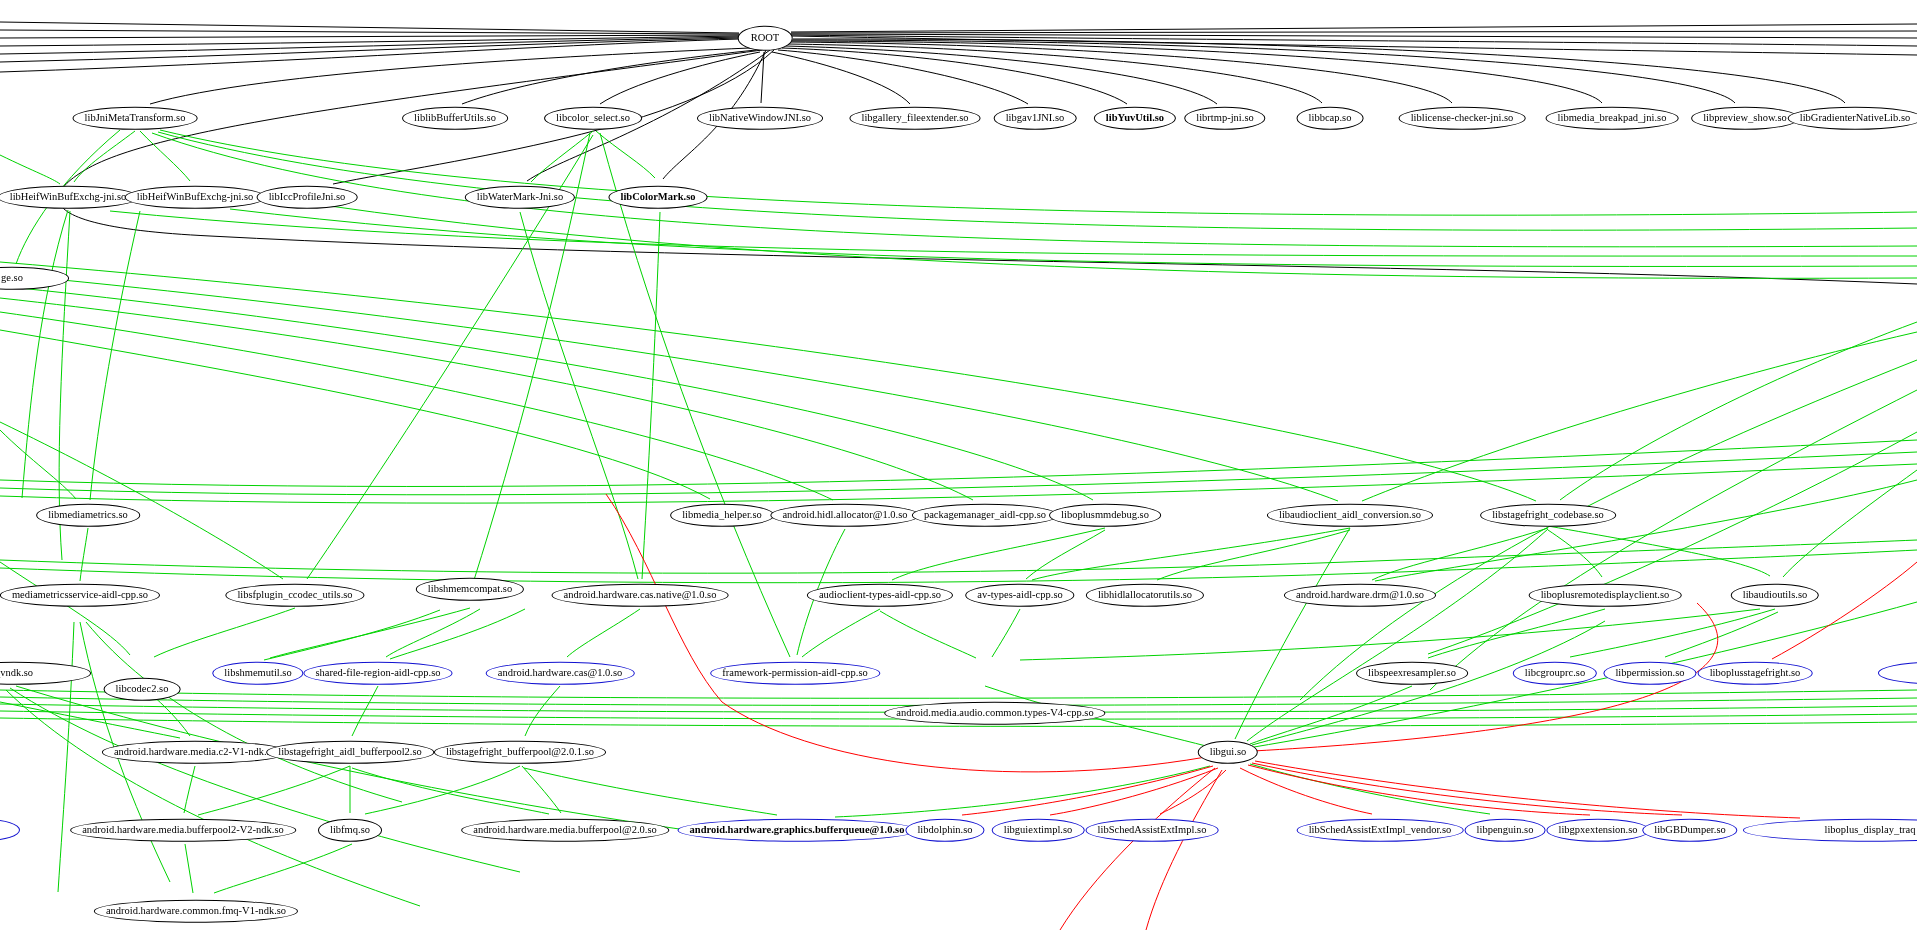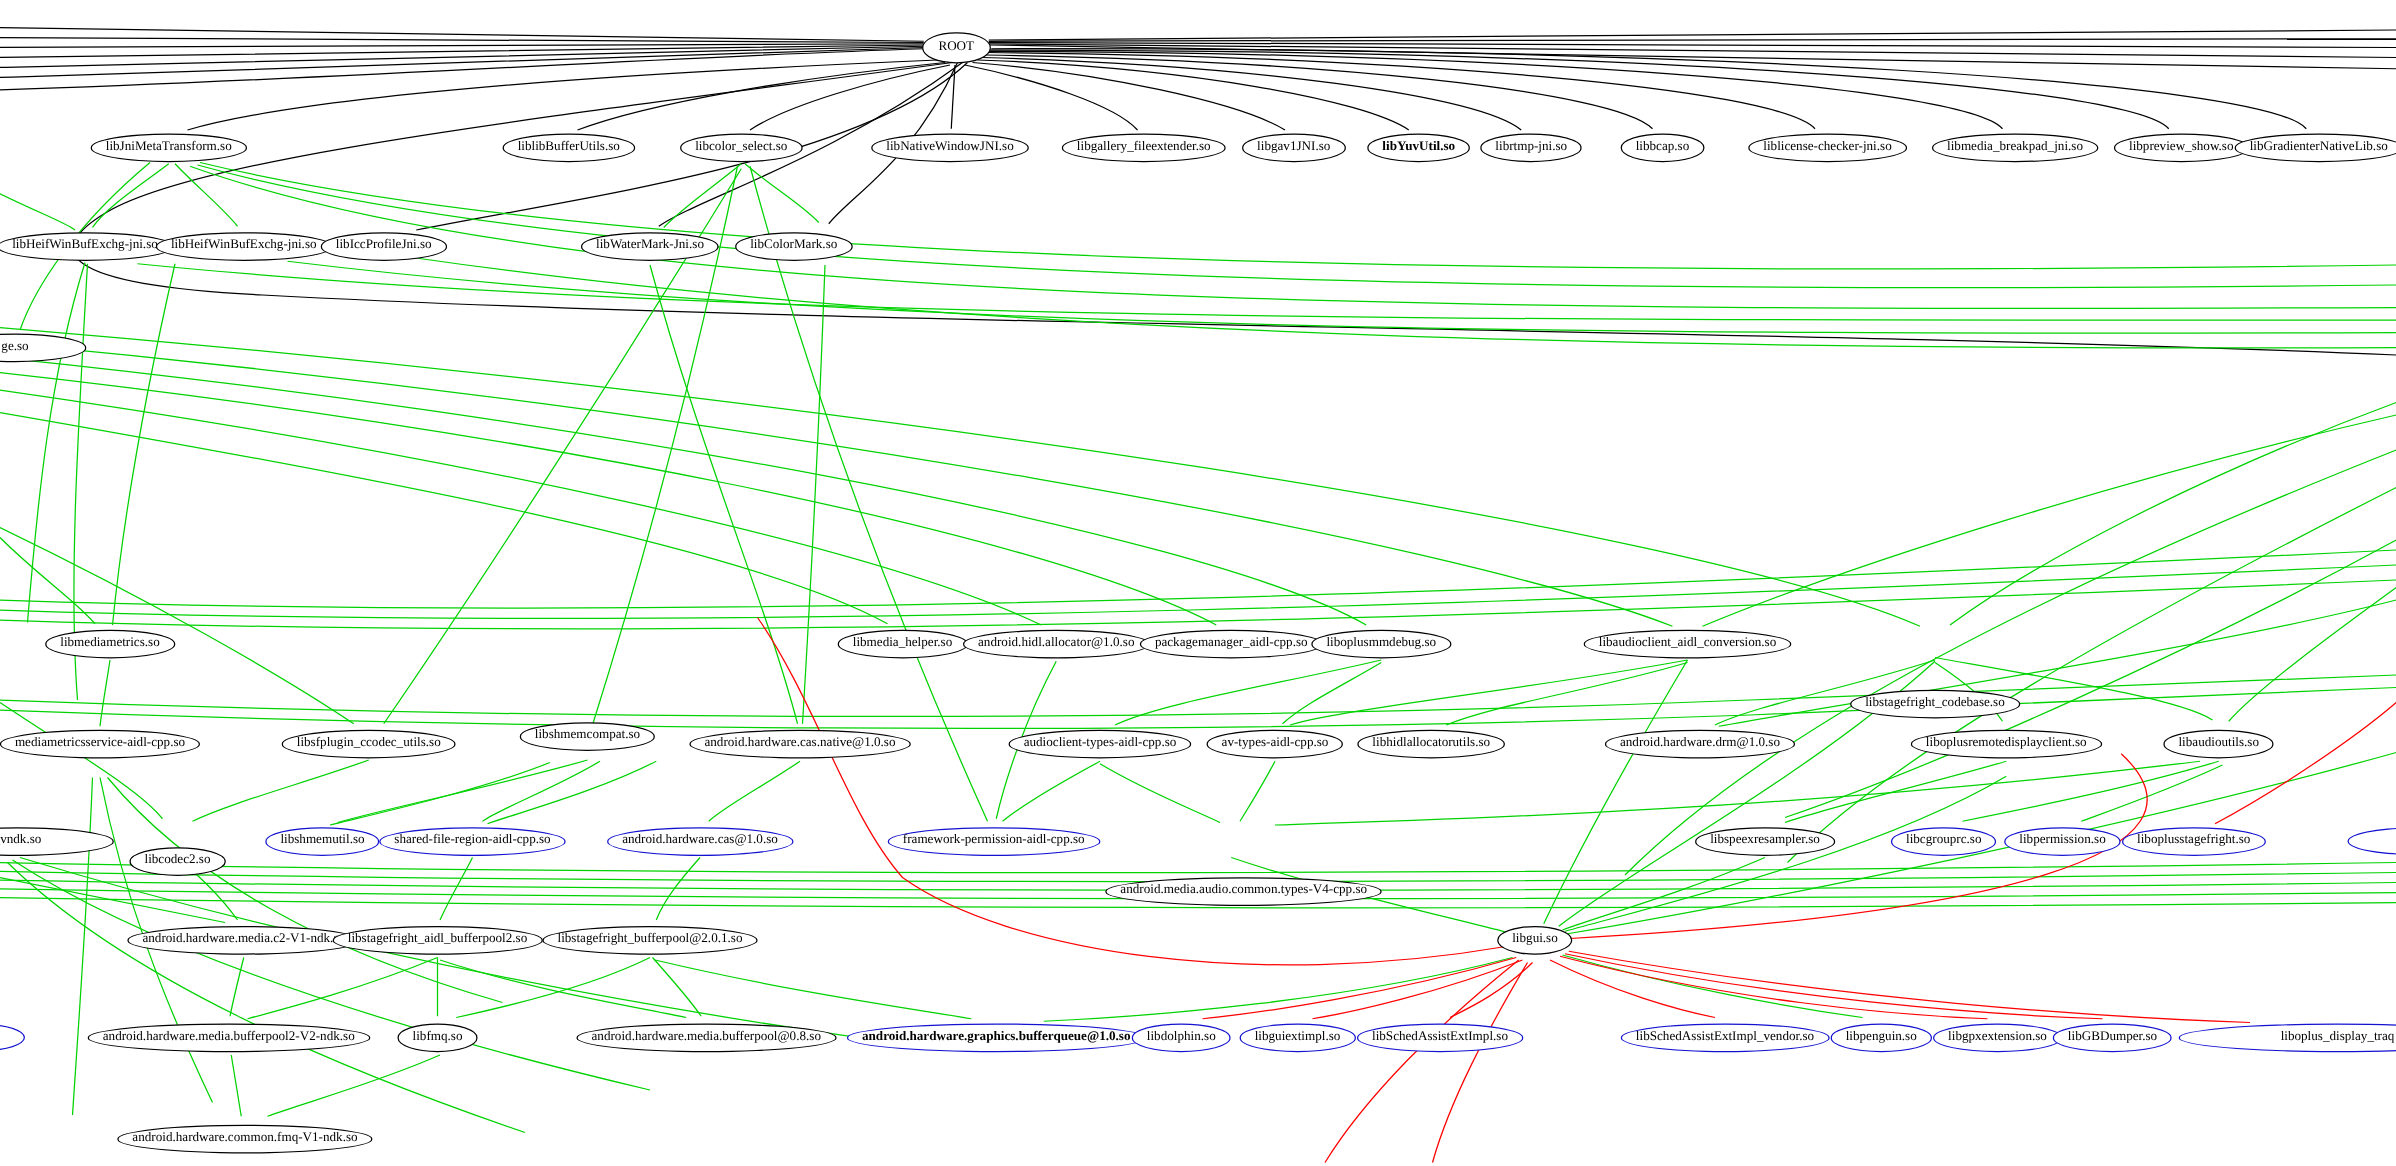--- a/index.html
+++ b/index.html
@@ -193,29 +193,29 @@
       <div class="node" style="left: 1225px; top: 118px;">librtmp-jni.so</div>
       <div class="node" style="left: 1330px; top: 118px;">libbcap.so</div>
       <div class="node" style="left: 1462px; top: 118px;">liblicense-checker-jni.so</div>
       <div class="node" style="left: 1612px; top: 118px;">libmedia_breakpad_jni.so</div>
       <div class="node" style="left: 1745px; top: 118px;">libpreview_show.so</div>
       <div class="node" style="left: 1855px; top: 118px;">libGradienterNativeLib.so</div>
       <div class="node" style="left: 68px; top: 197px;">libHeifWinBufExchg-jni.so</div>
       <div class="node" style="left: 195px; top: 197px;">libHeifWinBufExchg-jni.so</div>
       <div class="node" style="left: 307px; top: 197px;">libIccProfileJni.so</div>
       <div class="node" style="left: 520px; top: 197px;">libWaterMark-Jni.so</div>
-      <div class="node" style="left: 635px; top: 197px;">libColorMark.so</div>
+      <div class="node" style="left: 658px; top: 197px; font-weight: bold;">libColorMark.so</div>
       <div class="node" style="left: 12px; top: 278px; width: 90px;">ge.so</div>
       <div class="node" style="left: 88px; top: 515px;">libmediametrics.so</div>
       <div class="node" style="left: 722px; top: 515px;">libmedia_helper.so</div>
       <div class="node" style="left: 845px; top: 515px;">android.hidl.allocator@1.0.so</div>
       <div class="node" style="left: 985px; top: 515px;">packagemanager_aidl-cpp.so</div>
       <div class="node" style="left: 1105px; top: 515px;">liboplusmmdebug.so</div>
       <div class="node" style="left: 1350px; top: 515px; text-align: right;">libaudioclient_aidl_conversion.so</div>
-      <div class="node" style="left: 1548px; top: 515px; margin-top: 48px;">libstagefright_codebase.so</div>
+      <div class="node" style="left: 1548px; top: 515px;">libstagefright_codebase.so</div>
       <div class="node" style="left: 80px; top: 595px;">mediametricsservice-aidl-cpp.so</div>
       <div class="node" style="left: 295px; top: 595px;">libsfplugin_ccodec_utils.so</div>
       <div class="node" style="left: 470px; top: 589px;">libshmemcompat.so</div>
       <div class="node" style="left: 640px; top: 595px;">android.hardware.cas.native@1.0.so</div>
       <div class="node" style="left: 880px; top: 595px;">audioclient-types-aidl-cpp.so</div>
       <div class="node" style="left: 1020px; top: 595px;">av-types-aidl-cpp.so</div>
       <div class="node" style="left: 1145px; top: 595px;">libhidlallocatorutils.so</div>
       <div class="node" style="left: 1360px; top: 595px;">android.hardware.drm@1.0.so</div>
       <div class="node" style="left: 1605px; top: 595px;">liboplusremotedisplayclient.so</div>
       <div class="node" style="left: 1775px; top: 595px;">libaudioutils.so</div>
@@ -231,21 +231,21 @@
       <div class="node blue" style="left: 1650px; top: 673px;">libpermission.so</div>
       <div class="node blue" style="left: 1755px; top: 673px;">liboplusstagefright.so</div>
       <div class="node blue" style="left: 1930px; top: 673px; width: 80px;"></div>
       <div class="node" style="left: 195px; top: 752px;">android.hardware.media.c2-V1-ndk.so</div>
       <div class="node" style="left: 350px; top: 752px;">libstagefright_aidl_bufferpool2.so</div>
       <div class="node" style="left: 520px; top: 752px;">libstagefright_bufferpool@2.0.1.so</div>
       <div class="node" style="left: 1228px; top: 752px;">libgui.so</div>
       <div class="node blue" style="left: -14px; top: 830px; width: 44px;"></div>
       <div class="node" style="left: 183px; top: 830px;">android.hardware.media.bufferpool2-V2-ndk.so</div>
       <div class="node" style="left: 350px; top: 830px;">libfmq.so</div>
-      <div class="node" style="left: 565px; top: 830px;">android.hardware.media.bufferpool@0.8.so</div>
+      <div class="node" style="left: 565px; top: 830px;">android.hardware.media.bufferpool@2.0.so</div>
       <div class="node blue" style="left: 797px; top: 830px; font-weight: bold;">android.hardware.graphics.bufferqueue@1.0.so</div>
       <div class="node blue" style="left: 945px; top: 830px;">libdolphin.so</div>
       <div class="node blue" style="left: 1038px; top: 830px;">libguiextimpl.so</div>
       <div class="node blue" style="left: 1152px; top: 830px;">libSchedAssistExtImpl.so</div>
       <div class="node blue" style="left: 1380px; top: 830px;">libSchedAssistExtImpl_vendor.so</div>
       <div class="node blue" style="left: 1505px; top: 830px;">libpenguin.so</div>
       <div class="node blue" style="left: 1598px; top: 830px;">libgpxextension.so</div>
       <div class="node blue" style="left: 1690px; top: 830px;">libGBDumper.so</div>
       <div class="node blue" style="left: 1870px; top: 830px; width: 230px;">liboplus_display_traq</div>
       <div class="node" style="left: 196px; top: 911px;">android.hardware.common.fmq-V1-ndk.so</div>

